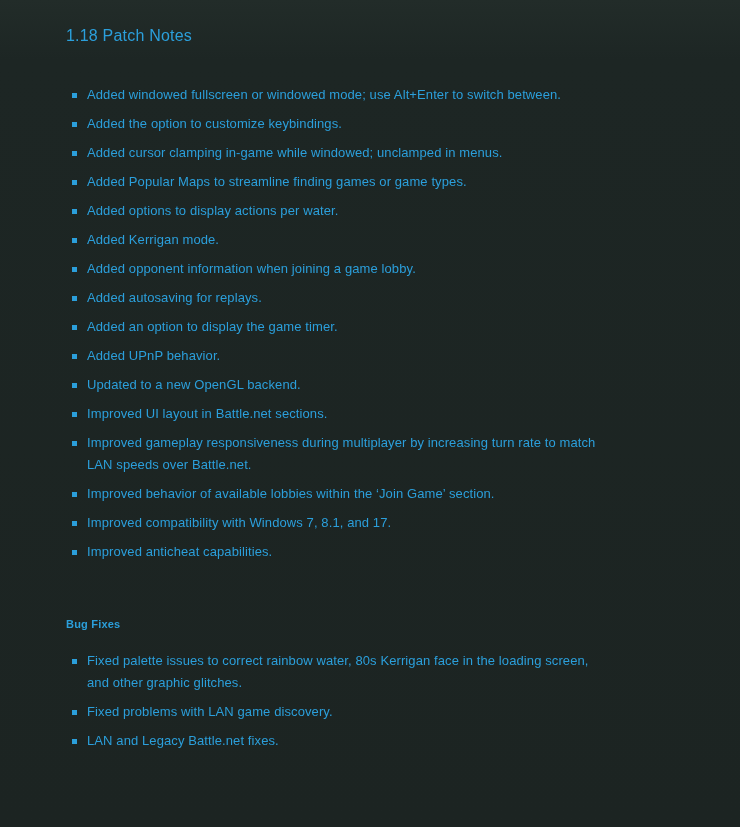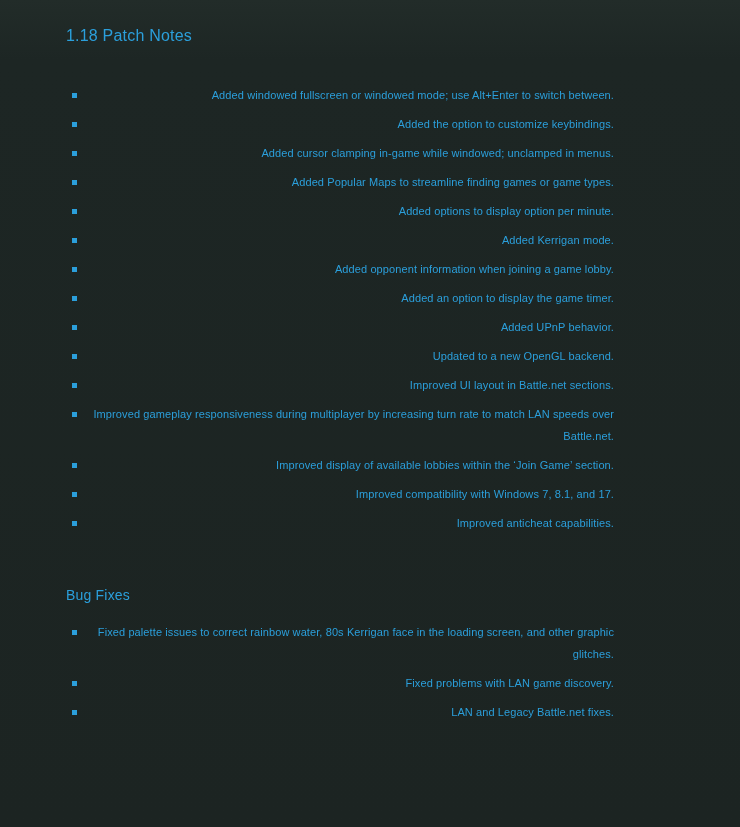--- a/index.html
+++ b/index.html
@@ -27,41 +27,40 @@
   .page-title {
     margin: 0 0 37px 0;
     font-size: 16px;
     font-weight: 500;
     line-height: 22px;
     color: var(--accent);
     letter-spacing: 0.2px;
   }
   .section-heading {
     margin: 50px 0 15px 0;
-    font-size: 14px;
-    font-weight: 400;
+    font-size: 11px;
+    font-weight: 700;
     line-height: 22px;
     color: var(--accent);
     letter-spacing: 0.2px;
   }
   ul.notes-list {
     list-style: none;
     margin: 0;
     padding: 0;
     max-width: 548px;
   }
   ul.notes-list li {
     position: relative;
     padding-left: 21px;
     margin: 0 0 7px 0;
-    font-size: 11px;
+    font-size: 13px;
     line-height: 22px;
     color: var(--accent);
     letter-spacing: 0.1px;
-    text-align: right;
   }
   ul.notes-list li .bullet {
     position: absolute;
     left: 6px;
     top: 8.5px;
     width: 5px;
     height: 5px;
     background: var(--accent);
   }
 </style>
@@ -69,30 +68,30 @@
 <body>
 
 <div class="panel">
   <h1 class="page-title">1.18 Patch Notes</h1>
 
   <ul class="notes-list">
       <li><span class="bullet"></span><span>Added windowed fullscreen or windowed mode; use Alt+Enter to switch between.</span></li>
       <li><span class="bullet"></span><span>Added the option to customize keybindings.</span></li>
       <li><span class="bullet"></span><span>Added cursor clamping in-game while windowed; unclamped in menus.</span></li>
       <li><span class="bullet"></span><span>Added Popular Maps to streamline finding games or game types.</span></li>
-      <li><span class="bullet"></span><span>Added options to display option per minute.</span></li>
+      <li><span class="bullet"></span><span>Added options to display actions per water.</span></li>
       <li><span class="bullet"></span><span>Added Kerrigan mode.</span></li>
       <li><span class="bullet"></span><span>Added opponent information when joining a game lobby.</span></li>
-      <li><span class="bullet"></span></li>
+      <li><span class="bullet"></span><span>Added autosaving for replays.</span></li>
       <li><span class="bullet"></span><span>Added an option to display the game timer.</span></li>
       <li><span class="bullet"></span><span>Added UPnP behavior.</span></li>
       <li><span class="bullet"></span><span>Updated to a new OpenGL backend.</span></li>
       <li><span class="bullet"></span><span>Improved UI layout in Battle.net sections.</span></li>
       <li><span class="bullet"></span><span>Improved gameplay responsiveness during multiplayer by increasing turn rate to match LAN speeds over Battle.net.</span></li>
-      <li><span class="bullet"></span><span>Improved display of available lobbies within the ‘Join Game’ section.</span></li>
+      <li><span class="bullet"></span><span>Improved behavior of available lobbies within the ‘Join Game’ section.</span></li>
       <li><span class="bullet"></span><span>Improved compatibility with Windows 7, 8.1, and 17.</span></li>
       <li><span class="bullet"></span><span>Improved anticheat capabilities.</span></li>
     </ul>
 
   <h2 class="section-heading">Bug Fixes</h2>
 
   <ul class="notes-list">
       <li><span class="bullet"></span><span>Fixed palette issues to correct rainbow water, 80s Kerrigan face in the loading screen, and other graphic glitches.</span></li>
       <li><span class="bullet"></span><span>Fixed problems with LAN game discovery.</span></li>
       <li><span class="bullet"></span></li>

